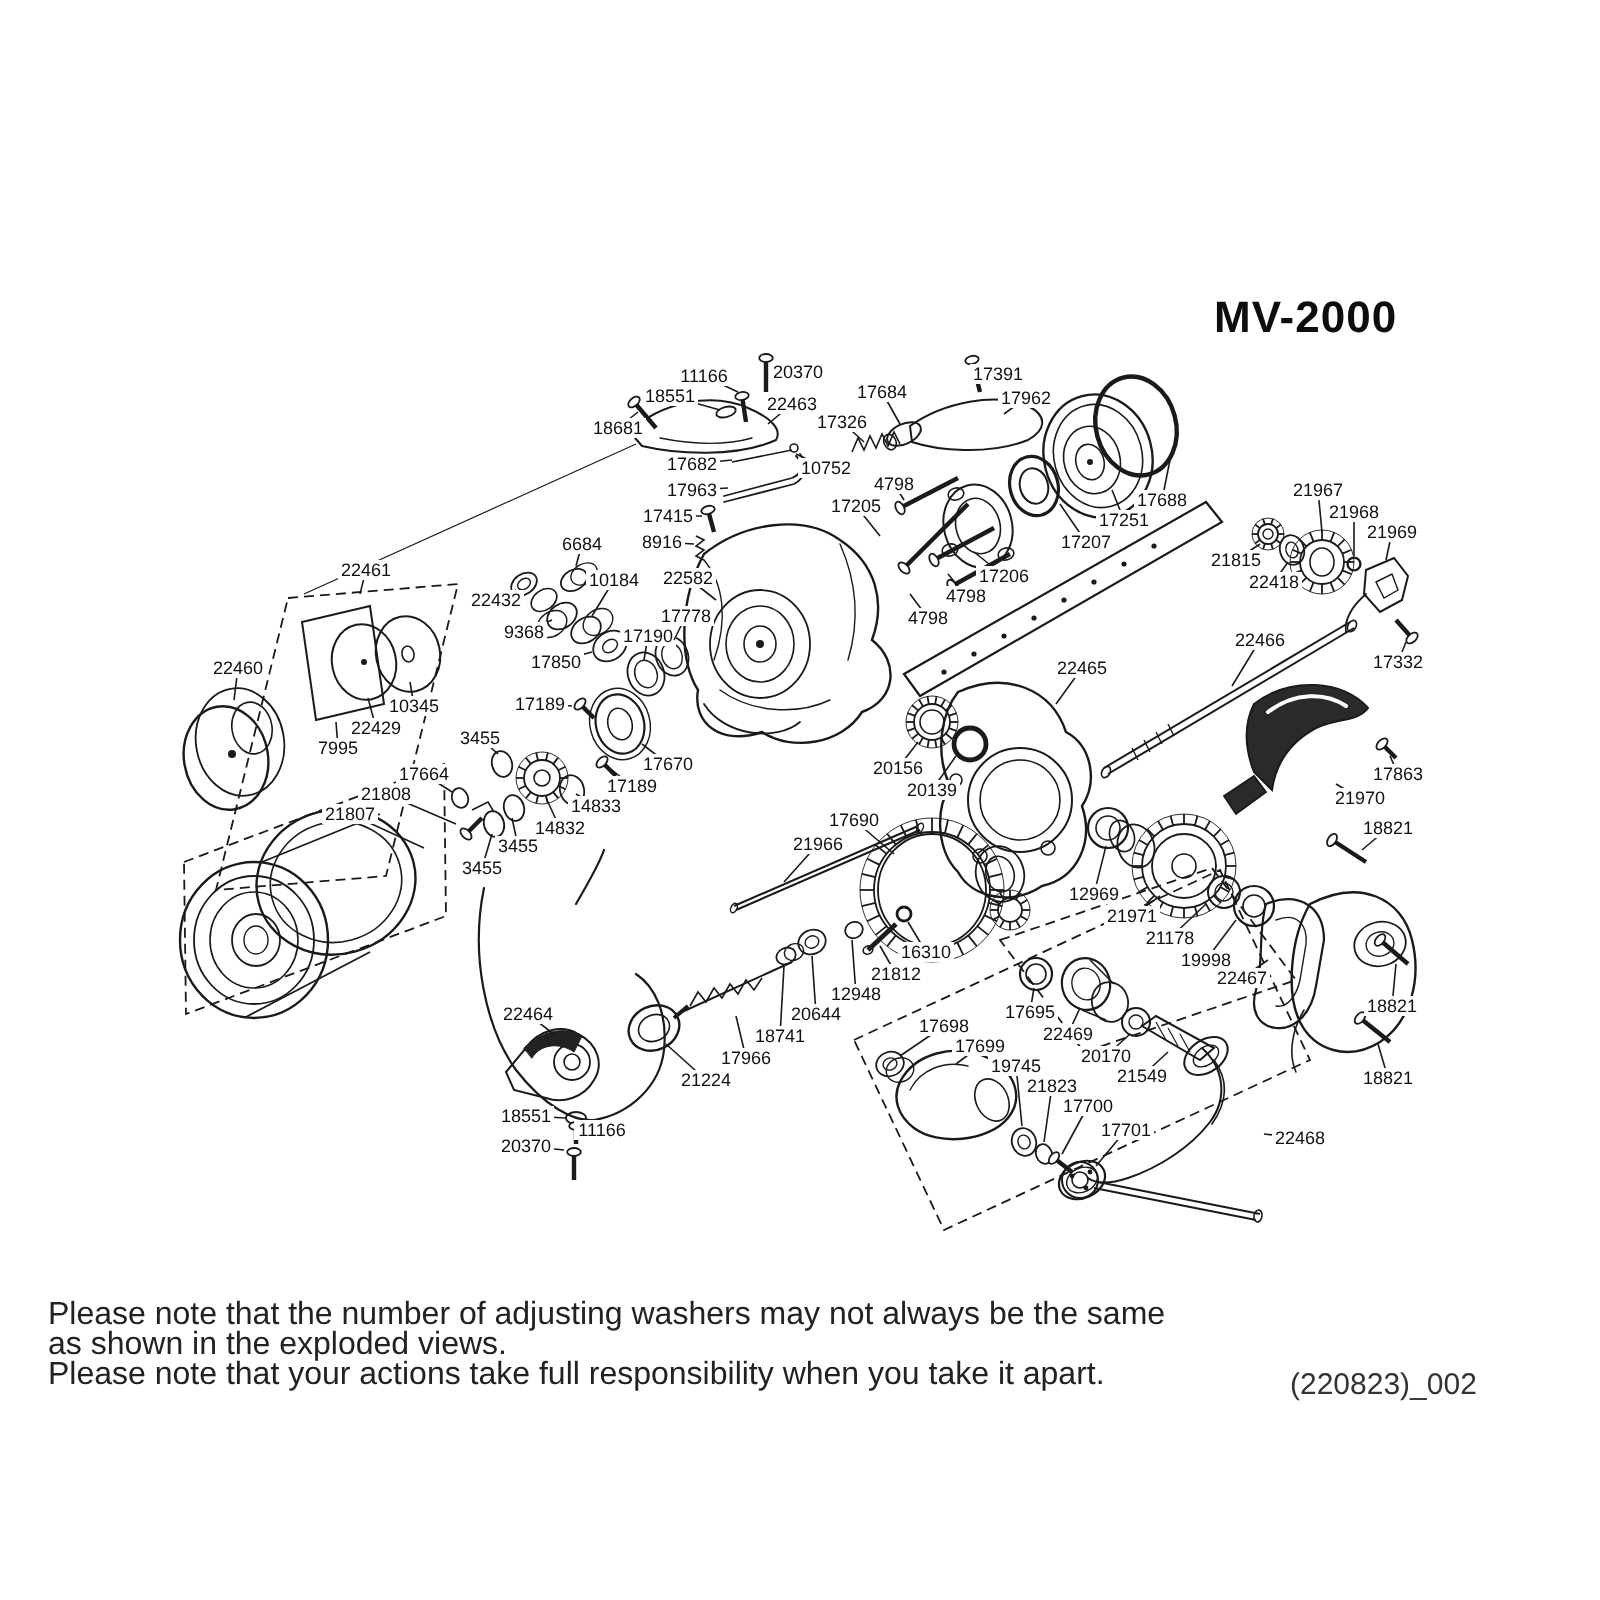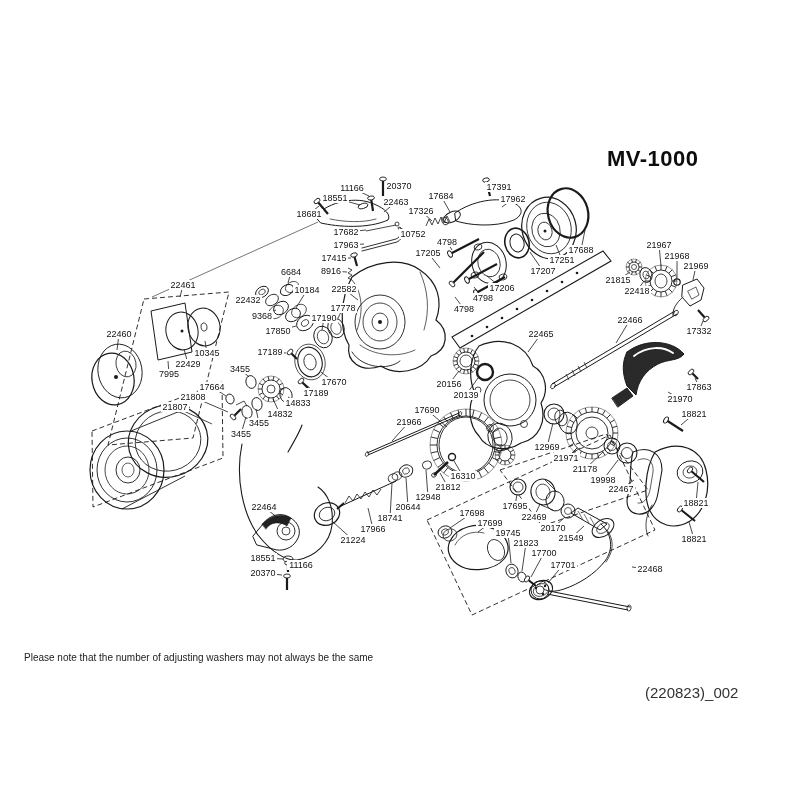--- a/index.html
+++ b/index.html
@@ -1,20 +1,20 @@
 <!DOCTYPE html>
 <html><head>
 <meta charset="utf-8">
 <style>
   html,body{margin:0;padding:0;background:#fff;}
   .page{position:relative;width:800px;height:800px;background:#ffffff;overflow:hidden;
         font-family:"Liberation Sans",sans-serif;color:#111;}
   .title{position:absolute;left:607px;top:146px;font-size:22px;font-weight:700;
          letter-spacing:0.5px;color:#0d0d0d;}
-  .notes{position:absolute;left:24px;top:650px;font-size:10px;line-height:15px;color:#222;}
+  .notes{position:absolute;left:24px;top:650px;font-size:16px;line-height:15px;color:#222;}
   .doccode{position:absolute;left:645px;top:684px;font-size:15px;color:#333;}
   svg{position:absolute;left:0;top:0;}
 </style>
 </head>
 <body>
 
 <div class="page">
   <svg id="diagram-svg" width="800" height="800" viewBox="0 0 800 800">
       <line x1="318" y1="222" x2="152" y2="297" stroke="#1a1a1a" stroke-width="0.6"></line>
       <line x1="383" y1="179" x2="383" y2="196" stroke="#1a1a1a" stroke-width="2.2"></line>
@@ -653,18 +653,20 @@
       <line x1="263" y1="558" x2="283" y2="559" stroke="#1a1a1a" stroke-width="0.8"></line>
       <rect x="249" y="553" width="28" height="10" fill="#ffffff"></rect>
       <text x="263" y="561.2" text-anchor="middle" font-size="9" font-family="&quot;Liberation Sans&quot;, sans-serif" fill="#111111">18551</text>
       <line x1="301" y1="565" x2="291" y2="566" stroke="#1a1a1a" stroke-width="0.8"></line>
       <rect x="287" y="560" width="28" height="10" fill="#ffffff"></rect>
       <text x="301" y="568.2" text-anchor="middle" font-size="9" font-family="&quot;Liberation Sans&quot;, sans-serif" fill="#111111">11166</text>
       <line x1="263" y1="573" x2="282" y2="575" stroke="#1a1a1a" stroke-width="0.8"></line>
       <rect x="249" y="568" width="28" height="10" fill="#ffffff"></rect>
       <text x="263" y="576.2" text-anchor="middle" font-size="9" font-family="&quot;Liberation Sans&quot;, sans-serif" fill="#111111">20370</text>
     </svg>
-  <div class="title">MV-1000</div>
+  <div class="title">MV-2000</div>
   <div class="notes">
     <div>Please note that the number of adjusting washers may not always be the same</div>
+    <div>as shown in the exploded views.</div>
+    <div>Please note that your actions take full responsibility when you take it apart.</div>
   </div>
   <div class="doccode">(220823)_002</div>
 </div>
 
 </body></html>

